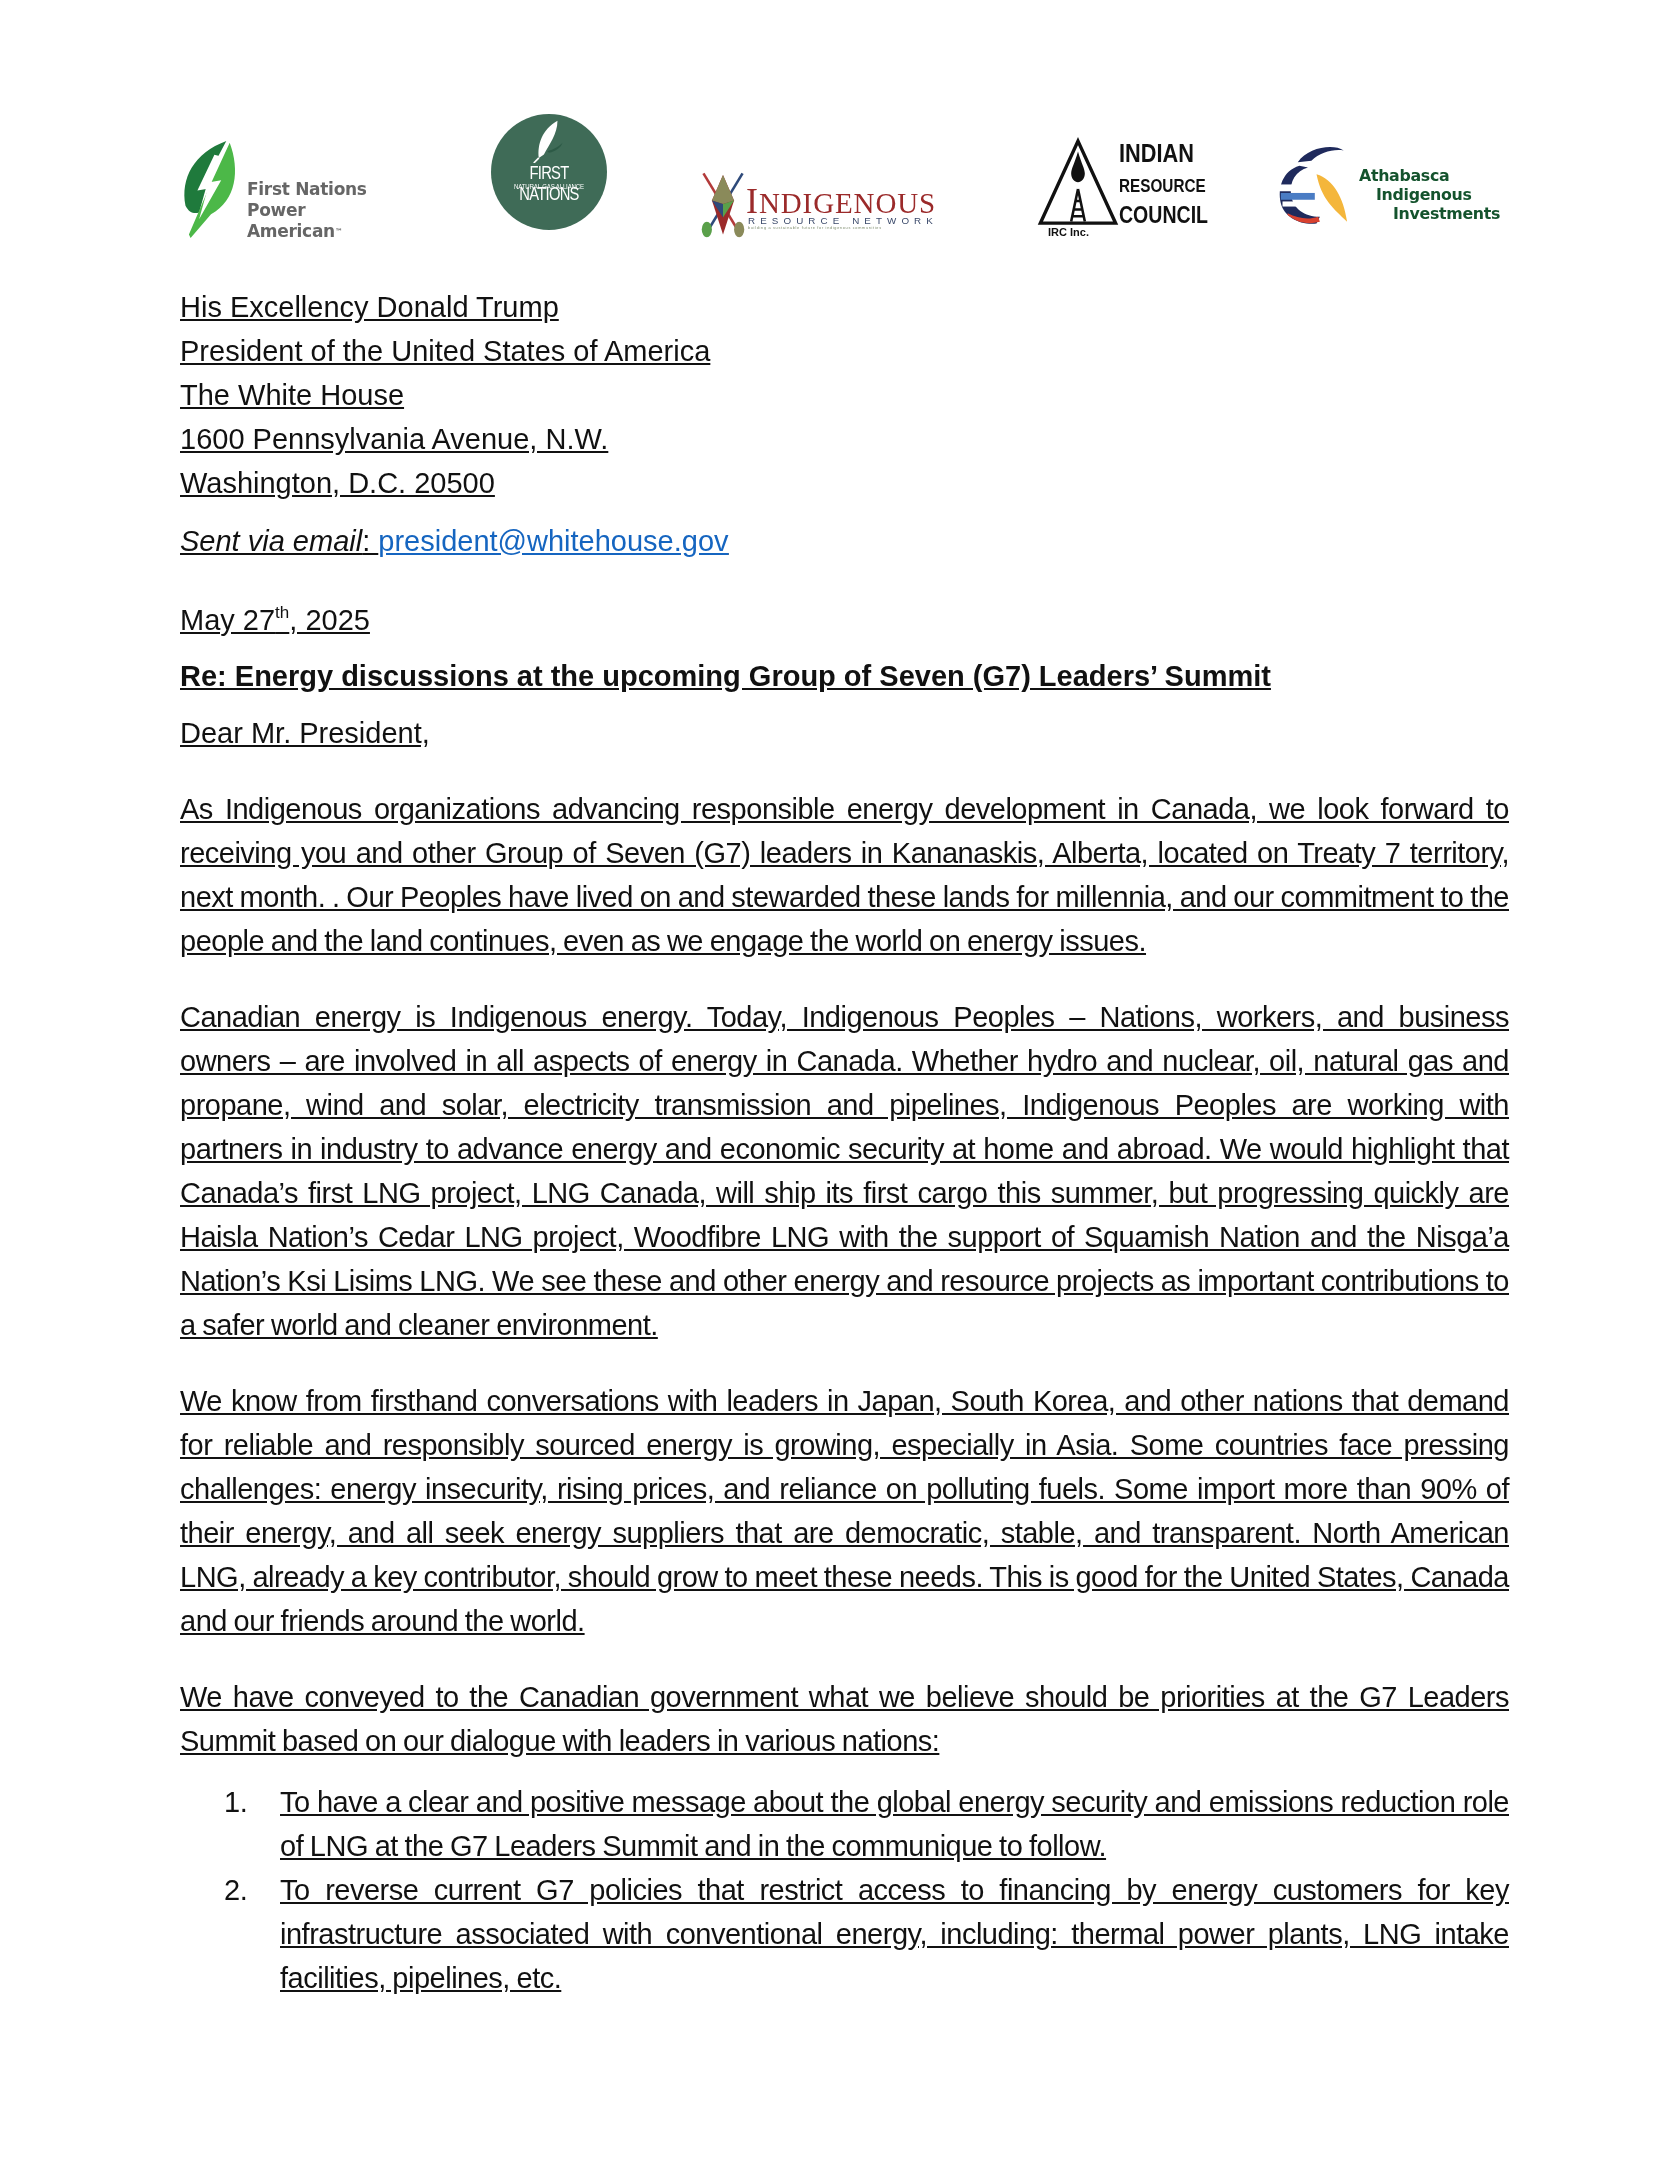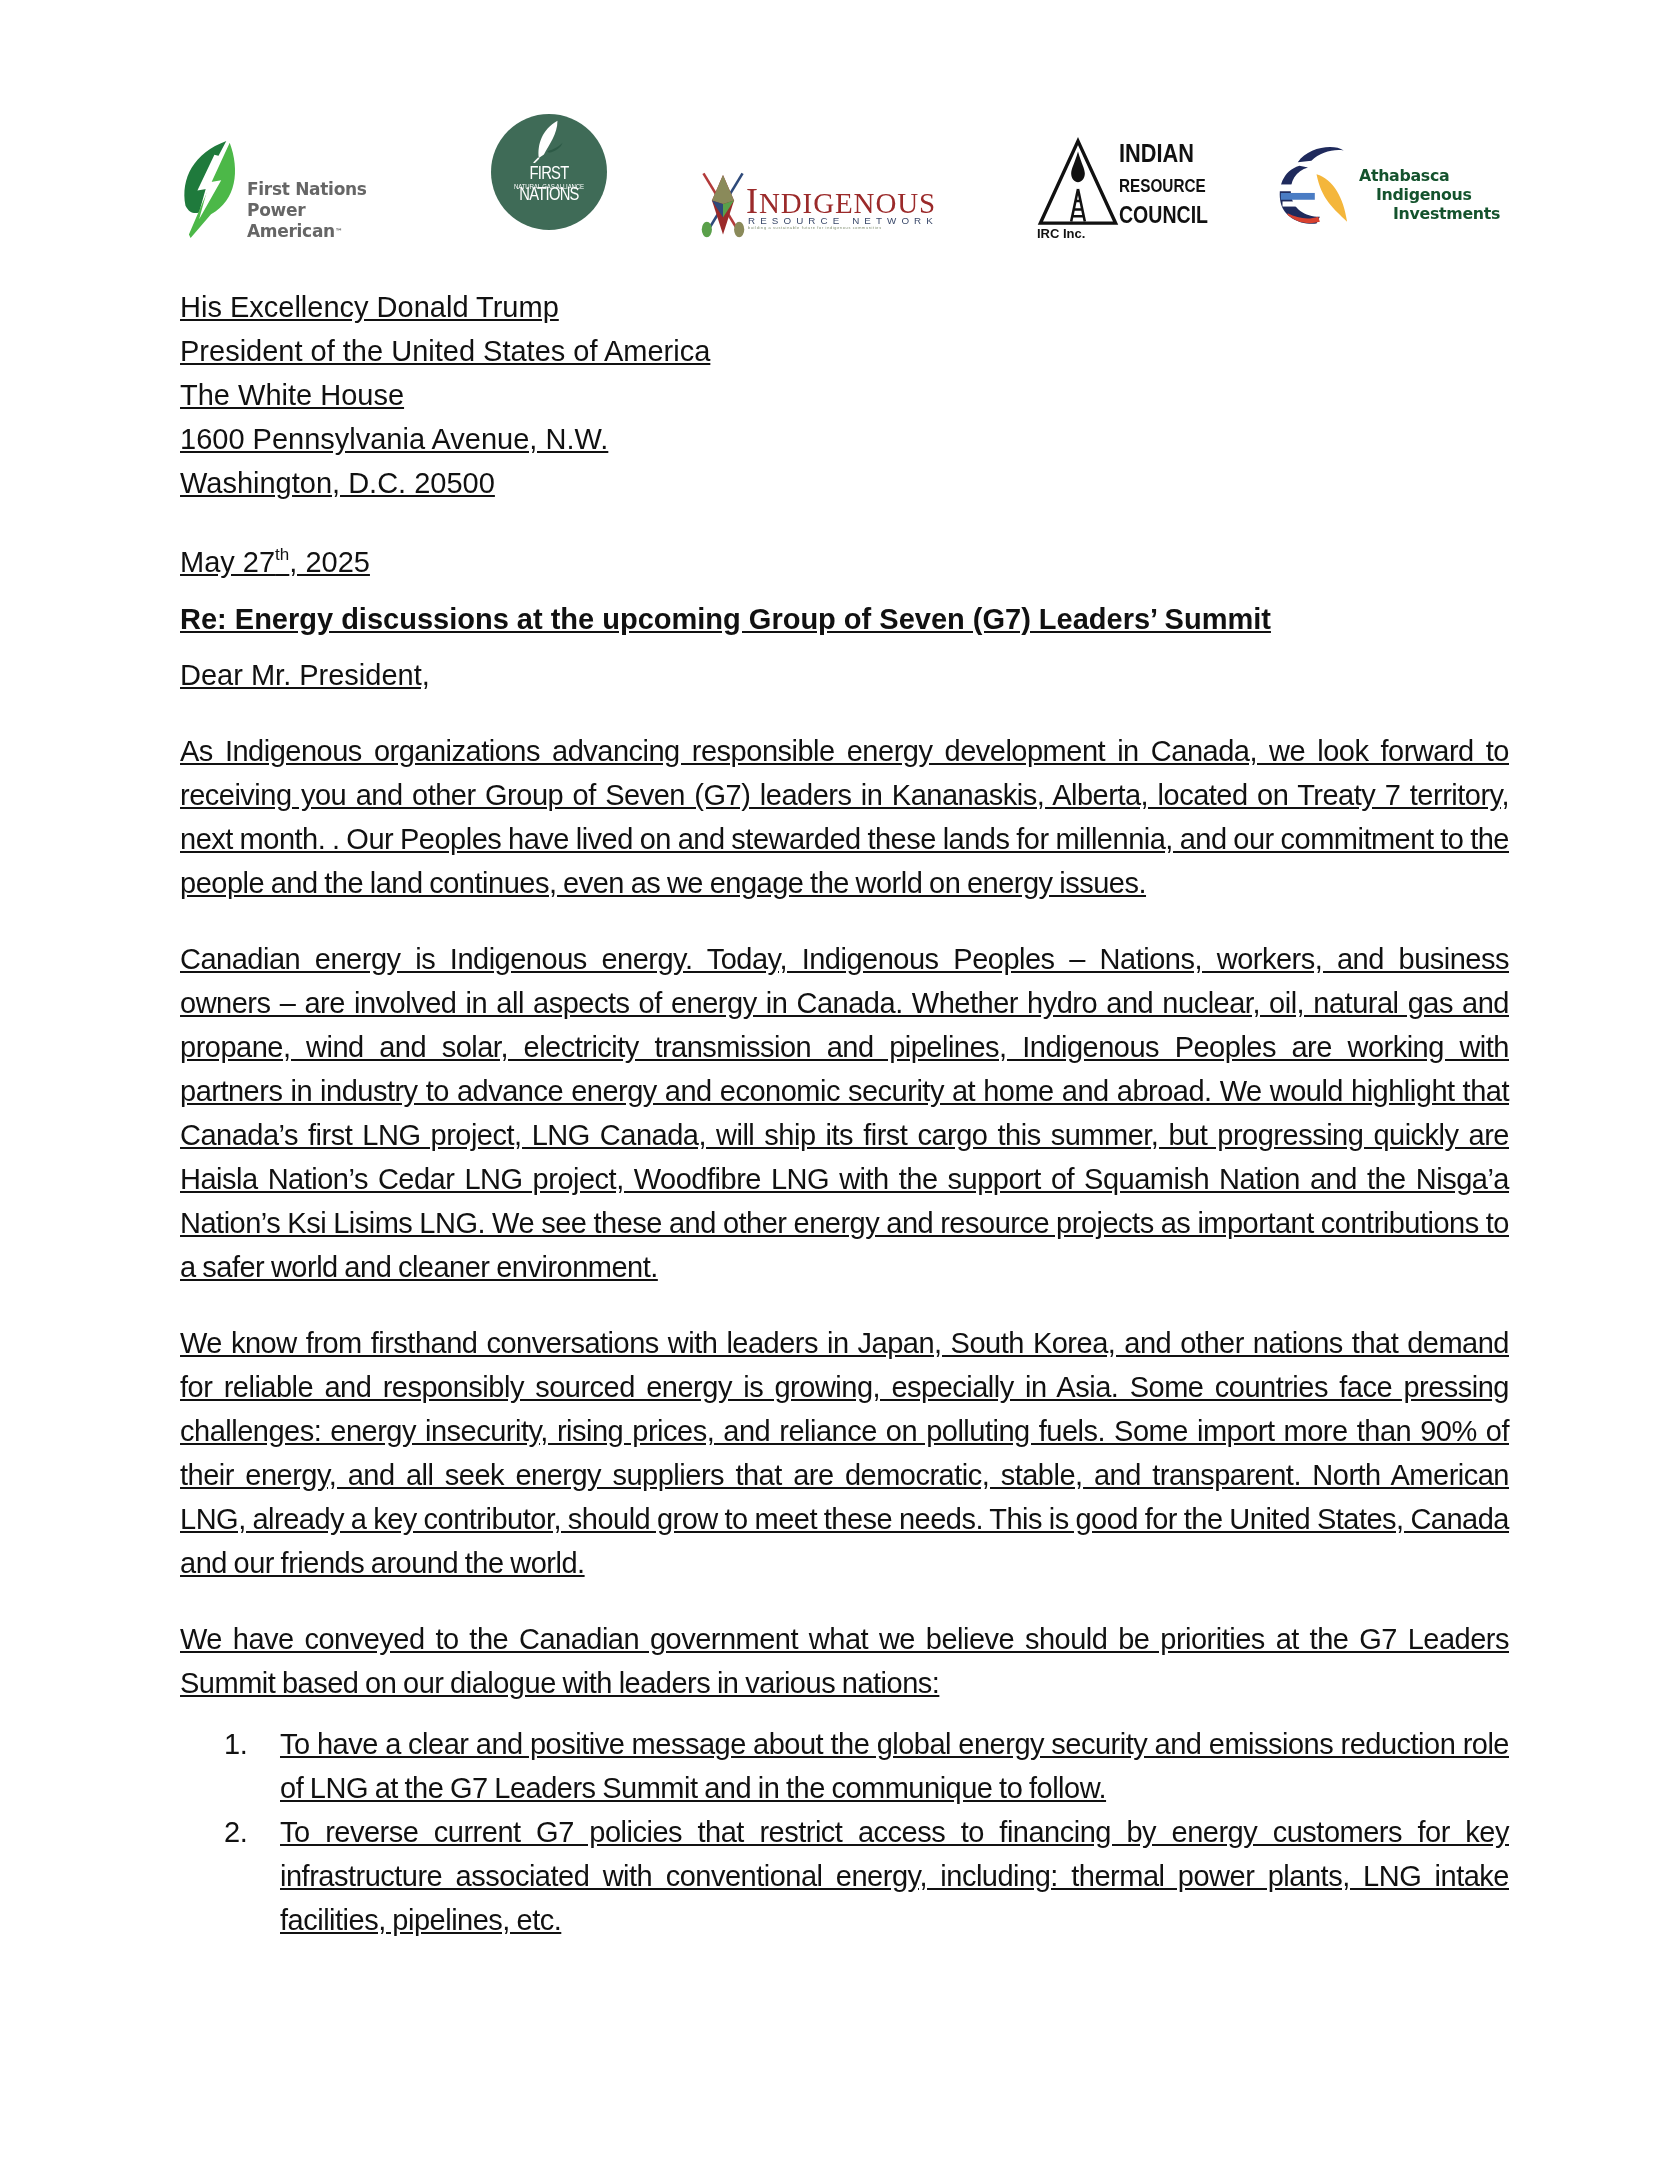--- a/index.html
+++ b/index.html
@@ -29,21 +29,21 @@
   .irn .t2 { position: absolute; left: 48px; top: 45px; font-family: Liberation Sans, sans-serif; color: #3b4a6b;
              font-size: 9.8px; letter-spacing: 5.1px; }
   .irn .t3 { position: absolute; left: 48px; top: 56px; color: #7b8a6b; font-size: 3.8px; letter-spacing: 0.7px; }
 
   .irc { left: 1037px; top: 136px; width: 179px; height: 106px; text-align: center; }
   .irc svg { position: absolute; left: 0; top: 0; }
   .irc .t { position: absolute; left: 82px; font-weight: bold; color: #111111; transform: scaleX(0.85); transform-origin: left; }
   .irc .a { top: 3.4px; font-size: 25.6px; }
   .irc .b { top: 40px; font-size: 18px; }
   .irc .c { top: 66px; font-size: 23px; }
-  .irc .d { position: absolute; left: 0; top: 90px; font-size: 13px; font-weight: bold; }
+  .irc .d { position: absolute; left: 11px; top: 90px; font-size: 11px; font-weight: bold; }
 
   .aii { left: 1274px; top: 140px; width: 239px; height: 94px; }
   .aii svg { position: absolute; left: 0; top: 0; }
   .aii .t { position: absolute; left: 85px; top: 25.6px; font-size: 15.8px; line-height: 19px;
             color: #14532d; font-weight: bold; font-family: "DejaVu Sans", sans-serif; letter-spacing: -0.3px; }
   .aii .t div:nth-child(2) { padding-left: 17px; }
   .aii .t div:nth-child(3) { padding-left: 34px; }
 
   
   .letter { position: absolute; left: 180px; top: 285px; width: 1329px;
@@ -133,20 +133,23 @@
 
 <div class="letter">
   <div class="addr">
     <div>His Excellency Donald Trump</div>
     <div>President of the United States of America</div>
     <div>The White House</div>
     <div>1600 Pennsylvania Avenue, N.W.</div>
     <div>Washington, D.C. 20500</div>
   </div>
 
+  <div class="sent">
+    <em>Sent via email</em><span>: </span><a class="email" href="mailto:president@whitehouse.gov">president@whitehouse.gov</a>
+  </div>
 
   <div class="date">
     <span>May 27</span><sup>th</sup><span>, 2025</span>
   </div>
 
   <div class="re">Re: Energy discussions at the upcoming Group of Seven (G7) Leaders’ Summit</div>
   <div class="salutation">Dear Mr. President,</div>
 
   <p class="para">As Indigenous organizations advancing responsible energy development in Canada, we look forward to receiving you and other Group of Seven (G7) leaders in Kananaskis, Alberta, located on Treaty 7 territory, next month. . Our Peoples have lived on and stewarded these lands for millennia, and our commitment to the people and the land continues, even as we engage the world on energy issues.</p>
   <p class="para">Canadian energy is Indigenous energy. Today, Indigenous Peoples – Nations, workers, and business owners – are involved in all aspects of energy in Canada. Whether hydro and nuclear, oil, natural gas and propane, wind and solar, electricity transmission and pipelines, Indigenous Peoples are working with partners in industry to advance energy and economic security at home and abroad. We would highlight that Canada’s first LNG project, LNG Canada, will ship its first cargo this summer, but progressing quickly are Haisla Nation’s Cedar LNG project, Woodfibre LNG with the support of Squamish Nation and the Nisga’a Nation’s Ksi Lisims LNG. We see these and other energy and resource projects as important contributions to a safer world and cleaner environment.</p>

